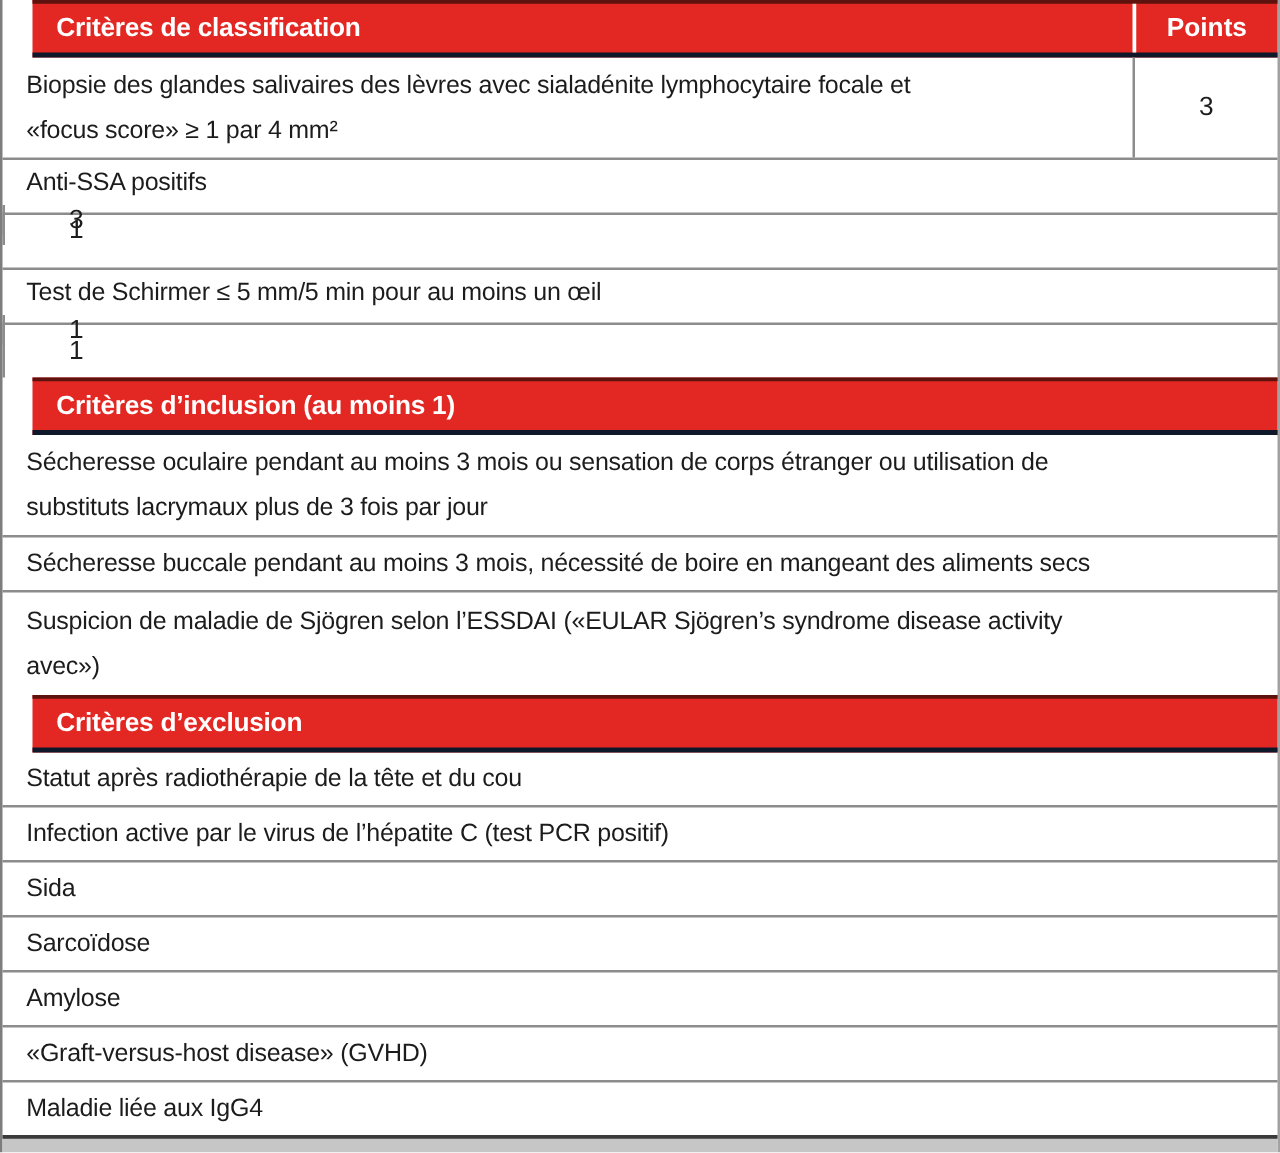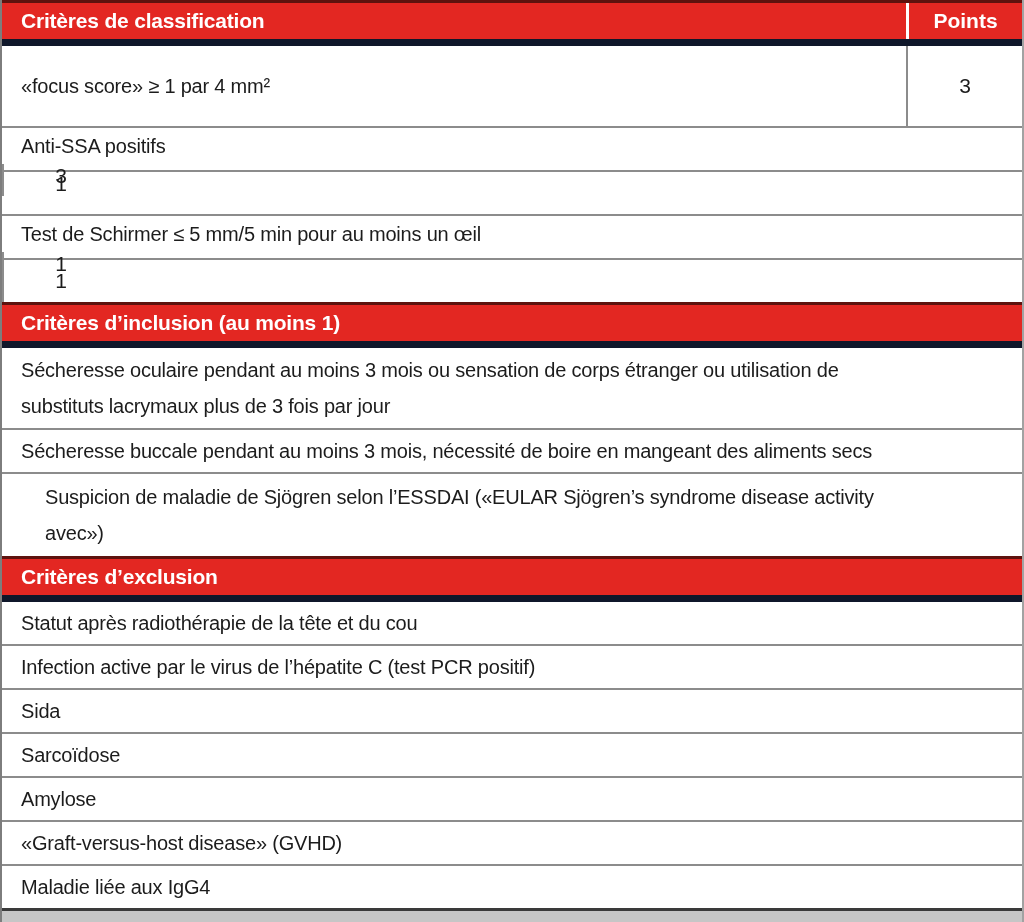--- a/index.html
+++ b/index.html
@@ -9,24 +9,24 @@
     font-family:"Liberation Sans","DejaVu Sans",sans-serif;
     color:#1c1c1c;
     border-left:2px solid #7d7d7d;
     border-right:2px solid #a2a2a2;
     display:flex;flex-direction:column;
     background:#ffffff;
   }
   .band{
     background:#e32722;
     border-top:3px solid #5e120e;
-    border-bottom:7px solid #0f172a;
+    border-bottom:4px solid #0f172a;
     color:#ffffff;font-weight:bold;font-size:21px;
     display:flex;align-items:center;
-    height:46px;flex:none;
+    height:46px;flex:none;margin-left:24px;
   }
   .band .hdr-title{flex:1;padding-left:19px;letter-spacing:-0.2px;}
   .band .hdr-pts{
     width:116px;height:100%;
     border-left:3px solid #ffffff;
     display:flex;align-items:center;justify-content:center;text-align:right;
   }
   .row{
     display:flex;align-items:stretch;flex:none;
     border-bottom:2px solid #8c8c8c;
@@ -39,39 +39,40 @@
   .row .cell-pts{
     width:116px;
     border-left:2px solid #8c8c8c;
     display:flex;align-items:center;justify-content:center;
     font-size:21px;
   }
   .ln{display:block;line-height:36px;white-space:nowrap;}
   .h1{height:44px;flex-direction:column;}
   .h1-last{height:42px;border-bottom:none;}
   .h2{height:82px;}
-  .h2-last{height:82px;border-bottom:none;padding-left:24px;}
+  .h2-last{height:82px;border-bottom:none;}
   .bottom-shadow{
     flex:none;height:14px;
     border-top:3px solid #3a3a3a;
     background:#c6c6c6;
   }
 </style>
 </head>
 <body>
 
 <div class="table">
 
   <div class="band">
     <div class="hdr-title">Critères de classification</div>
     <div class="hdr-pts">Points</div>
   </div>
 
   <div class="row h2">
     <div class="cell-text">
+      <span class="ln">Biopsie des glandes salivaires des lèvres avec sialadénite lymphocytaire focale et</span>
       <span class="ln">«focus score» ≥ 1 par 4 mm²</span>
     </div>
     <div class="cell-pts">3</div>
   </div>
 
   <div class="row h1">
     <div class="cell-text">
       <span class="ln">Anti-SSA positifs</span>
     </div>
     <div class="cell-pts">3</div>

